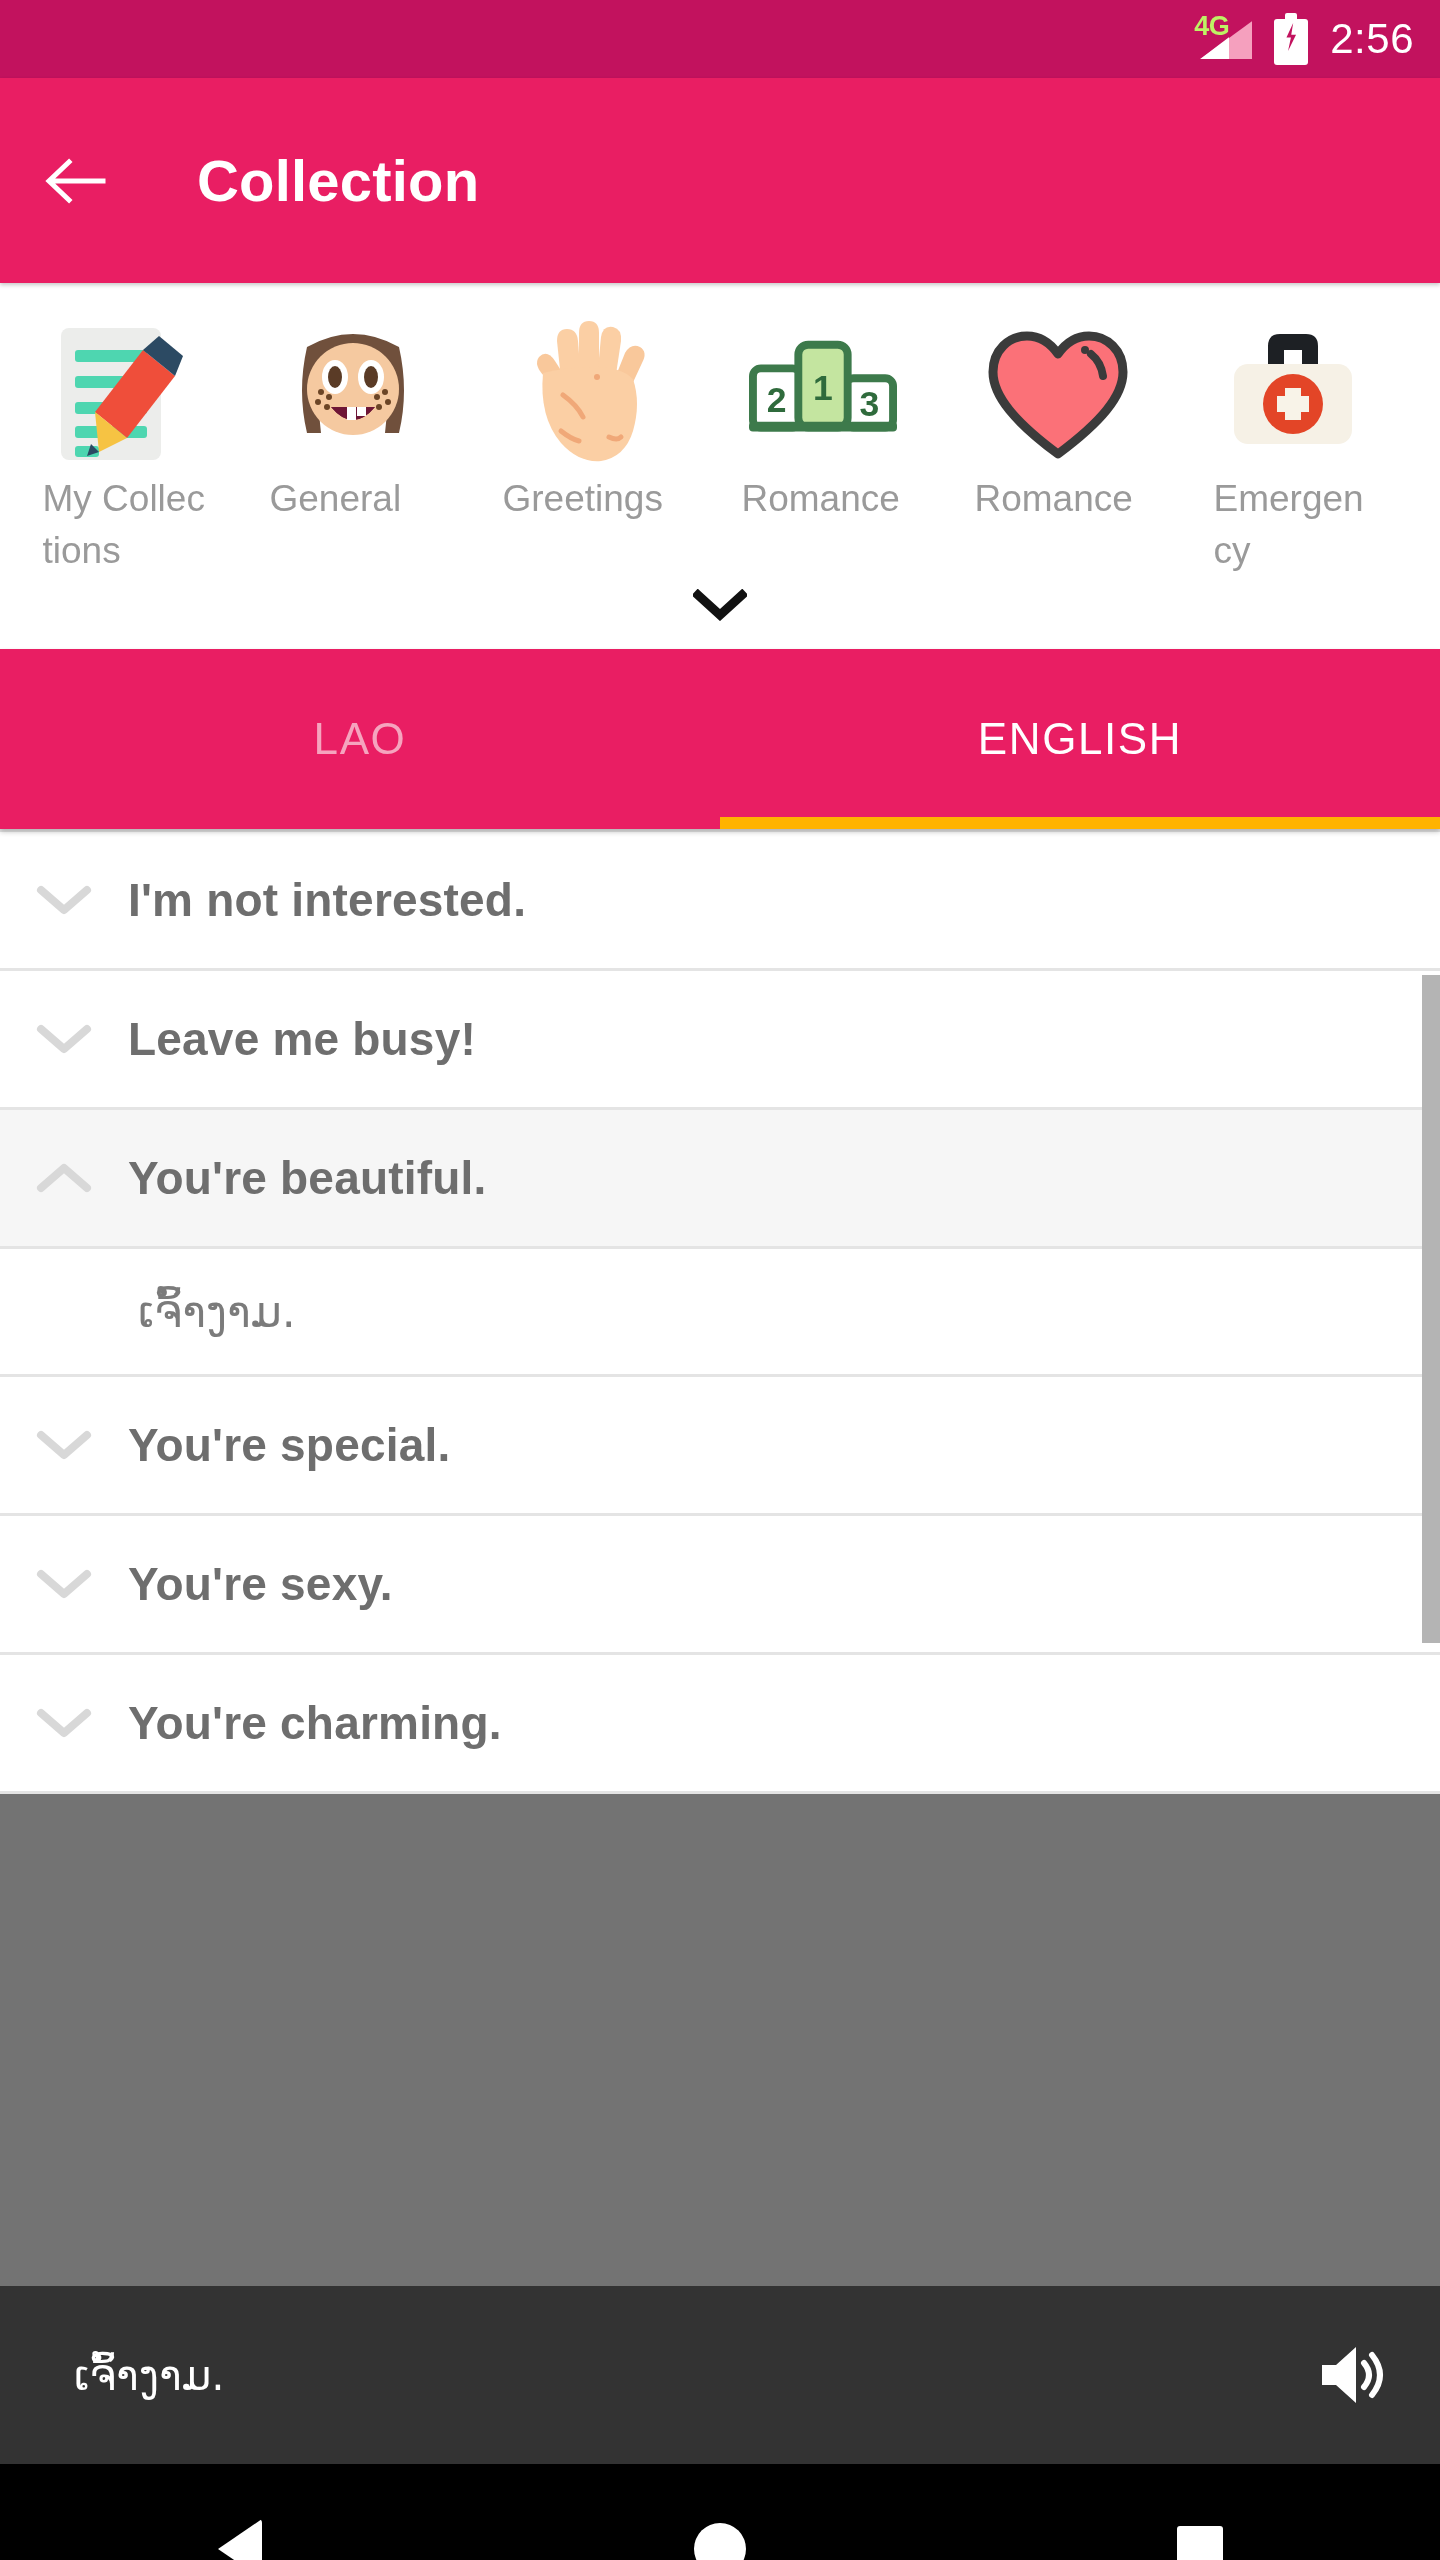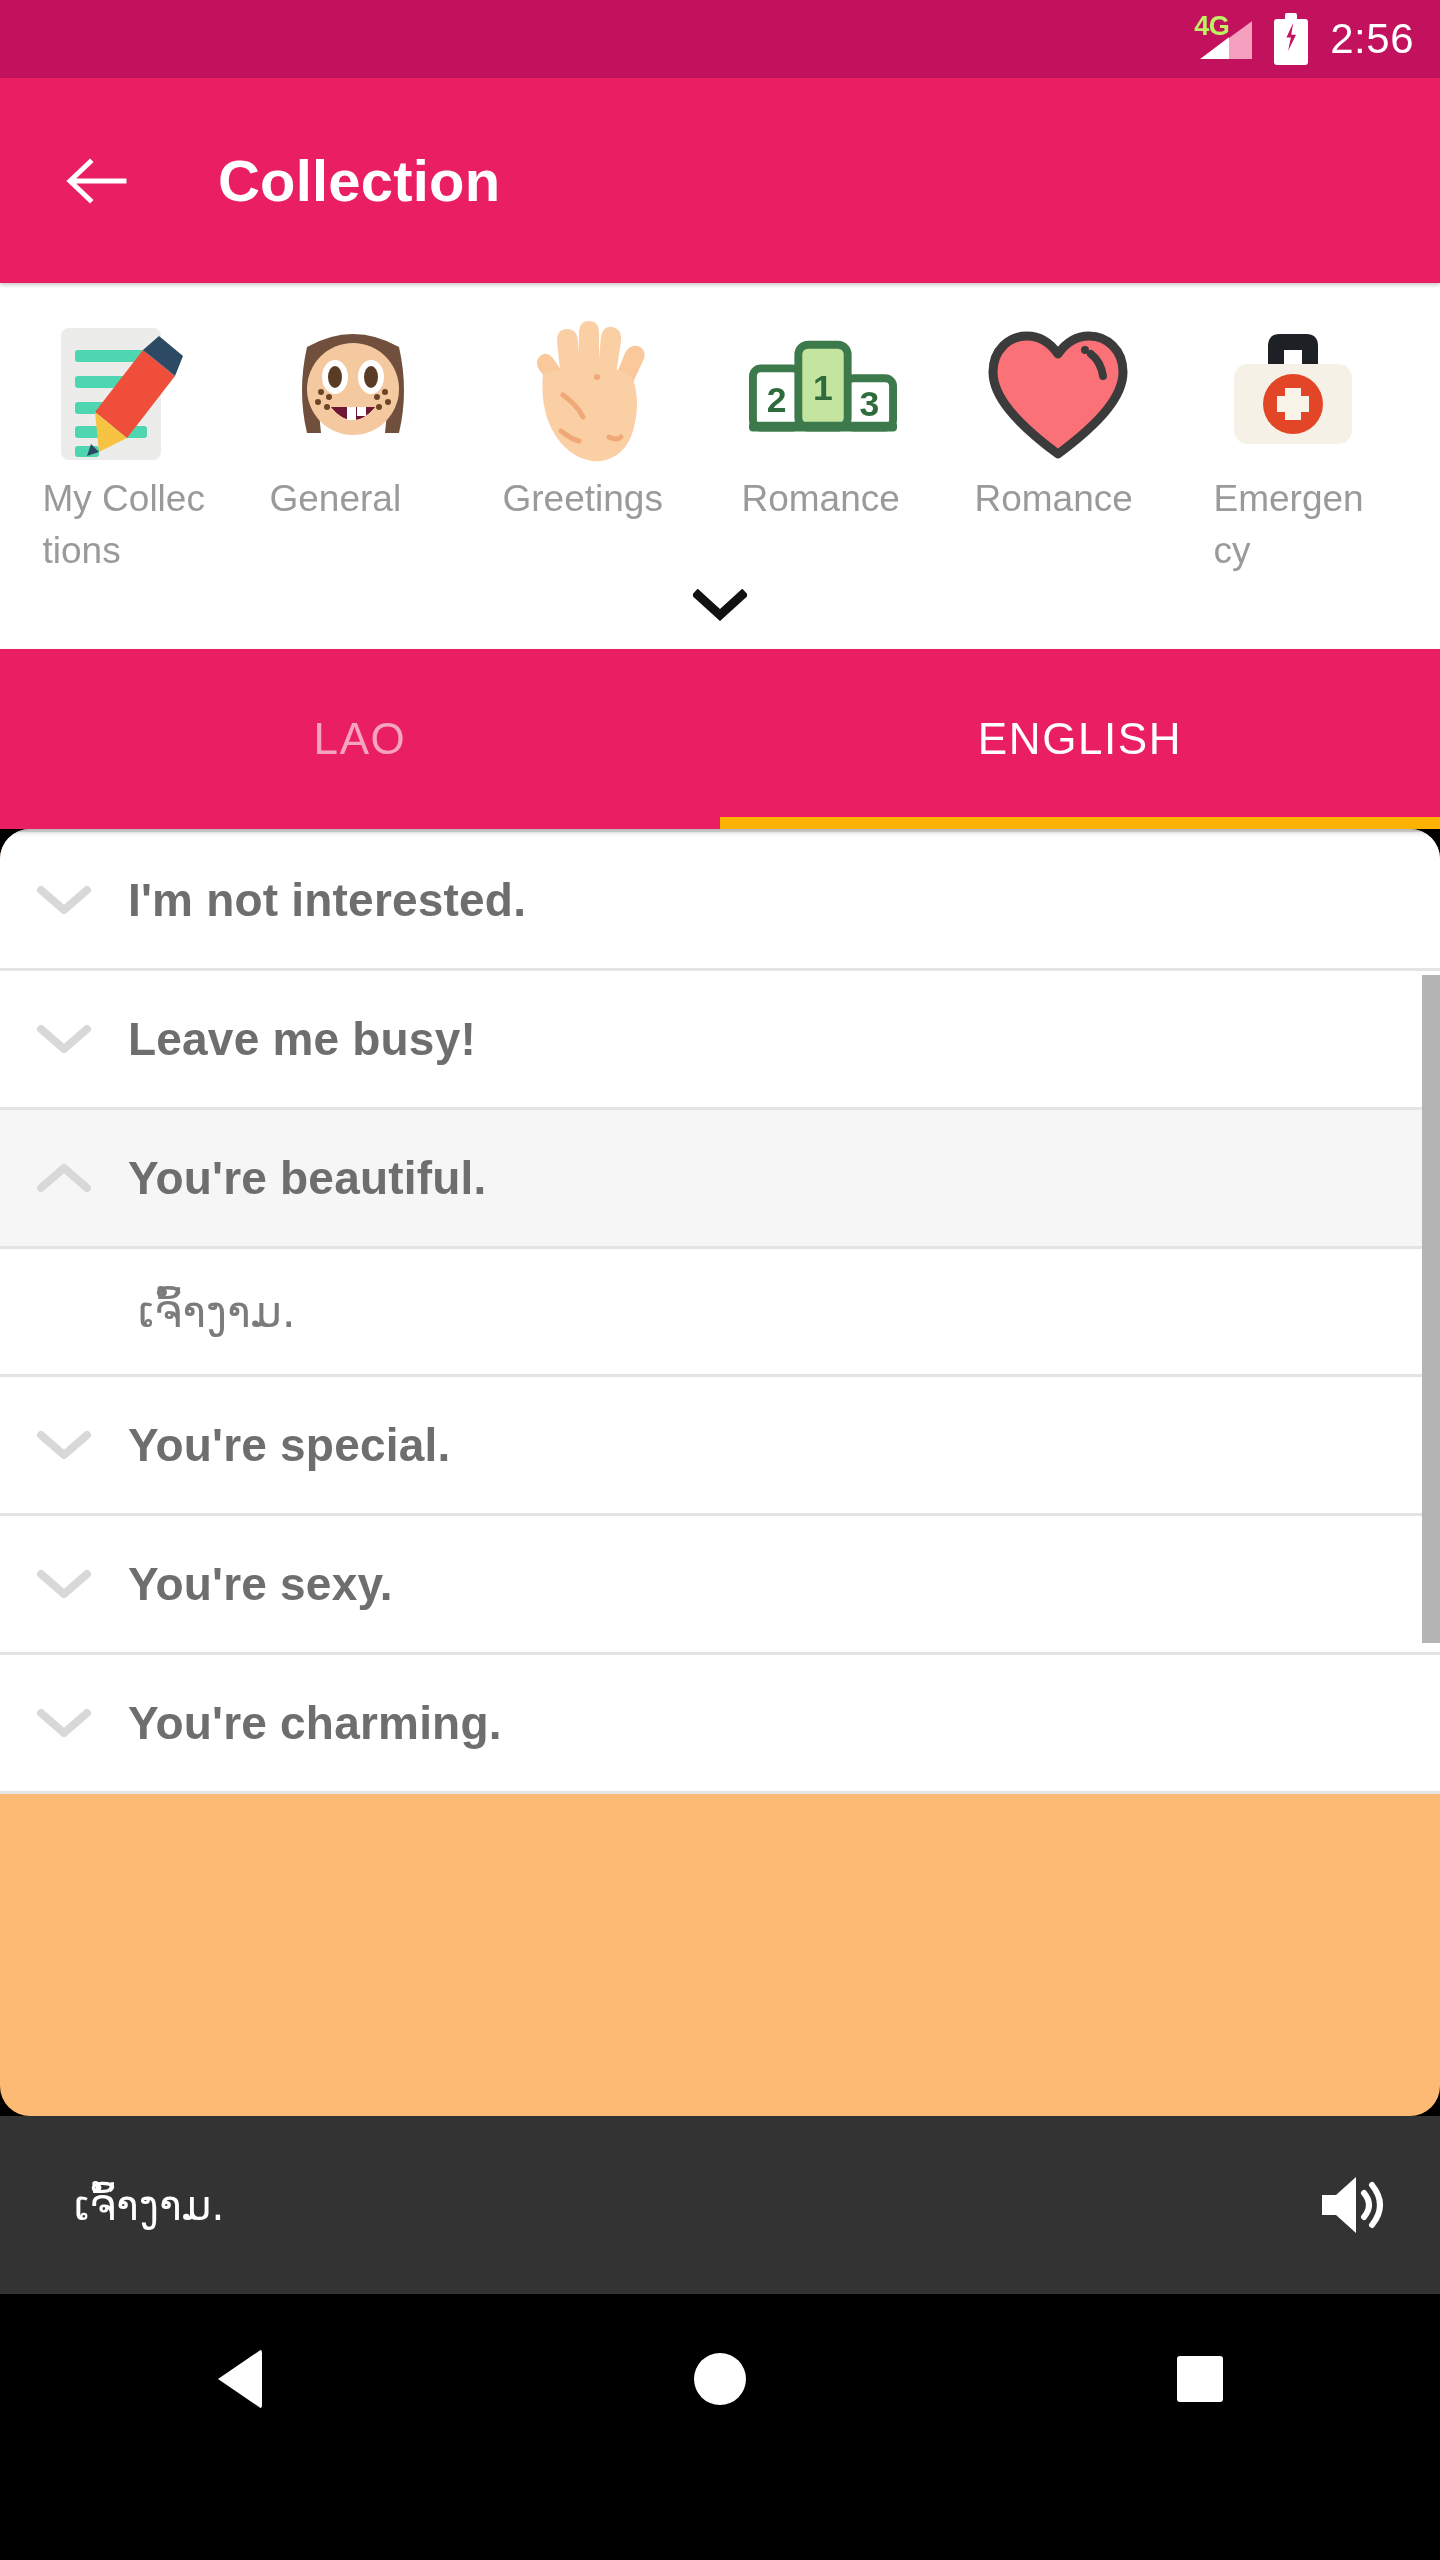--- a/index.html
+++ b/index.html
@@ -49,21 +49,21 @@
   .sb-batt .bolt{
     position:absolute; left:9px; top:10px; width:16px; height:28px;
     background:#C2125E;
     clip-path:polygon(62% 0, 20% 52%, 48% 52%, 30% 100%, 80% 42%, 50% 42%);
   }
   .sb-time{ font-size:42px; color:#fff; font-weight:400; letter-spacing:.5px; }
 
   
   .app-bar{
     height:205px; background:#E91E63;
-    display:flex; align-items:center; padding-left:62px;
+    display:flex; align-items:center; padding-left:41px;
     box-shadow:0 2px 4px rgba(0,0,0,.22);
     position:relative; z-index:4;
   }
   .back-arrow{ width:66px; height:66px; position:relative; cursor:pointer; }
   .back-arrow svg{ display:block; }
   .app-title{
     font-size:58px; font-weight:bold; color:#fff;
     margin-left:90px; letter-spacing:.2px;
   }
 
@@ -113,21 +113,21 @@
   }
   .tab.inactive span{ color:#F5A4BE; }
   .tab.active span{ color:#fff; }
   .tab.active::after{
     content:""; position:absolute; left:0; right:0; bottom:0;
     height:12px; background:#FFB300;
   }
 
   
   .list-area{
-    position:relative; background:#fdba74; height:1287px; overflow:hidden;border-radius:30px;
+    position:relative; background:#737373; height:1457px; overflow:hidden;
   }
   .list-top-divider{ height:3px; background:#E4E4E4; }
   .row{
     height:139px; display:flex; align-items:center;
     border-bottom:3px solid #E4E4E4; background:#fff;
     cursor:pointer; position:relative;
   }
   .row.expanded{ background:#F6F6F6; }
   .row-chev{
     width:128px; display:flex; align-items:center; justify-content:center;

